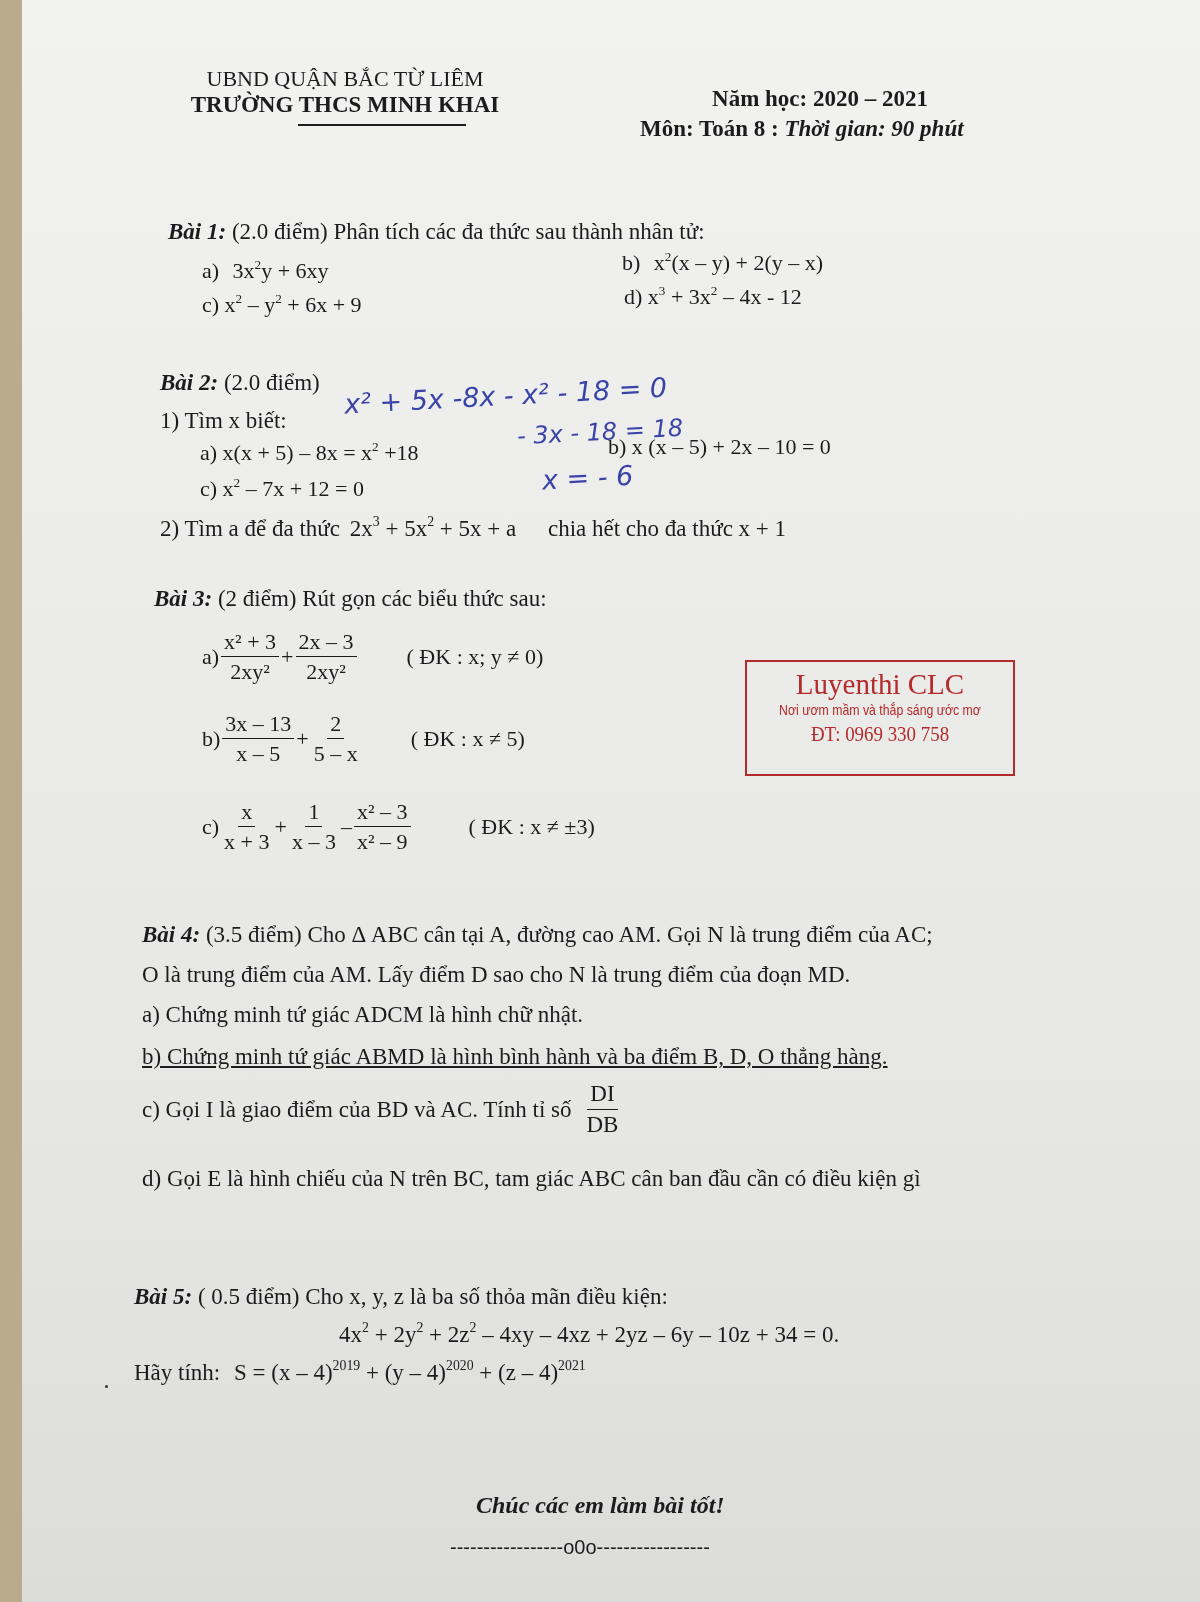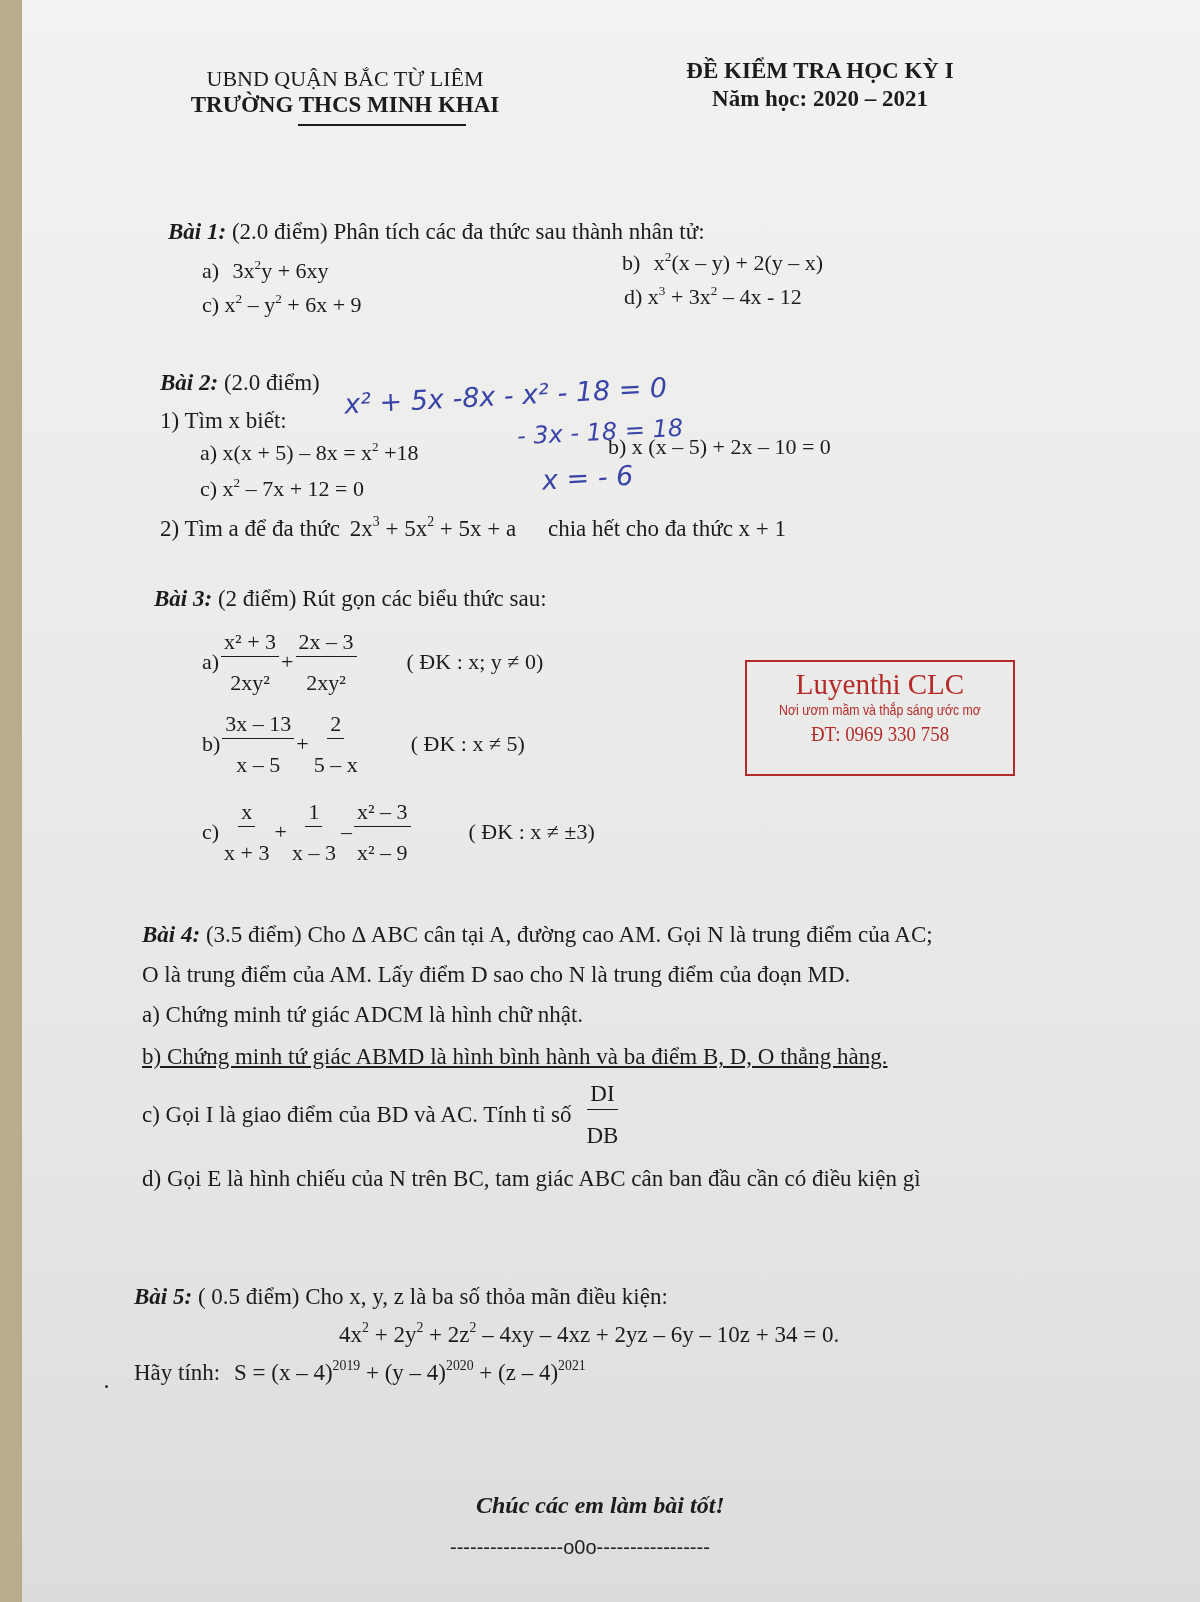--- a/index.html
+++ b/index.html
@@ -15,21 +15,21 @@
   }
   .abs { position: absolute; white-space: nowrap; }
   .hdr-left { text-align: center; width: 420px; }
   .hdr-right { text-align: center; width: 440px; }
   .f24 { font-size: 24px; }
   .f23 { font-size: 23px; }
   .f22 { font-size: 22px; }
   .b { font-weight: bold; }
   .i { font-style: italic; }
   sup { font-size: 0.6em; vertical-align: 0.7em; line-height: 0; }
-  .frac { display: inline-flex; flex-direction: column; align-items: center; vertical-align: middle; margin: 0 2px; gap: 11px; }
+  .frac { display: inline-flex; flex-direction: column; align-items: center; vertical-align: middle; margin: 0 2px; }
   .frac .num { padding: 0 3px 3px; border-bottom: 1.5px solid #1c1c1e; line-height: 1.05; }
   .frac .den { padding: 3px 3px 0; line-height: 1.05; }
   .row { display: flex; align-items: center; }
   .stamp {
     position: absolute; left: 723px; top: 660px; width: 270px; height: 116px;
     border: 2.5px solid #b52a2a; color: #b52a2a; text-align: center;
     box-sizing: border-box;
   }
   .stamp .t1 { font-size: 29px; margin-top: 6px; }
   .stamp .t2 { font-size: 15px; font-family: "Liberation Sans", sans-serif; transform: scaleX(0.82); white-space: nowrap; margin-top: 0px; }
@@ -41,22 +41,25 @@
 <body>
 
 <div class="paper">
 
   <div class="abs hdr-left f23 b" style="left:113px; top:92px;">
     <span>TRƯỜNG THCS MINH KHAI</span>
   </div>
   <div class="abs hdr-left f22" style="left:113px; top:66px;">UBND QUẬN BẮC TỪ LIÊM</div>
   <div class="abs" style="left:276px; top:124px; width:168px; height:2px; background:#1c1c1e;"></div>
 
-  <div class="abs hdr-right f23 b" style="left:578px; top:58px;">ĐỀ KIỂM TRA HỌC KỲ I</div>
   <div class="abs hdr-right f23 b" style="left:578px; top:86px;">Năm học: 2020 – 2021</div>
+  <div class="abs f23" style="left:618px; top:116px;">
+    <span class="b">Môn: Toán 8 :</span>
+    <span class="b i">Thời gian: 90 phút</span>
+  </div>
 
   <div class="abs f23" style="left:146px; top:219px;">
     <span class="b i">Bài 1:</span>
     <span>(2.0 điểm)</span>
     <span>Phân tích các đa thức sau thành nhân tử:</span>
   </div>
   <div class="abs f22" style="left:180px; top:258px;">
     <span>a)</span>
     <span style="margin-left:8px;">3x<sup>2</sup>y + 6xy</span>
   </div>

